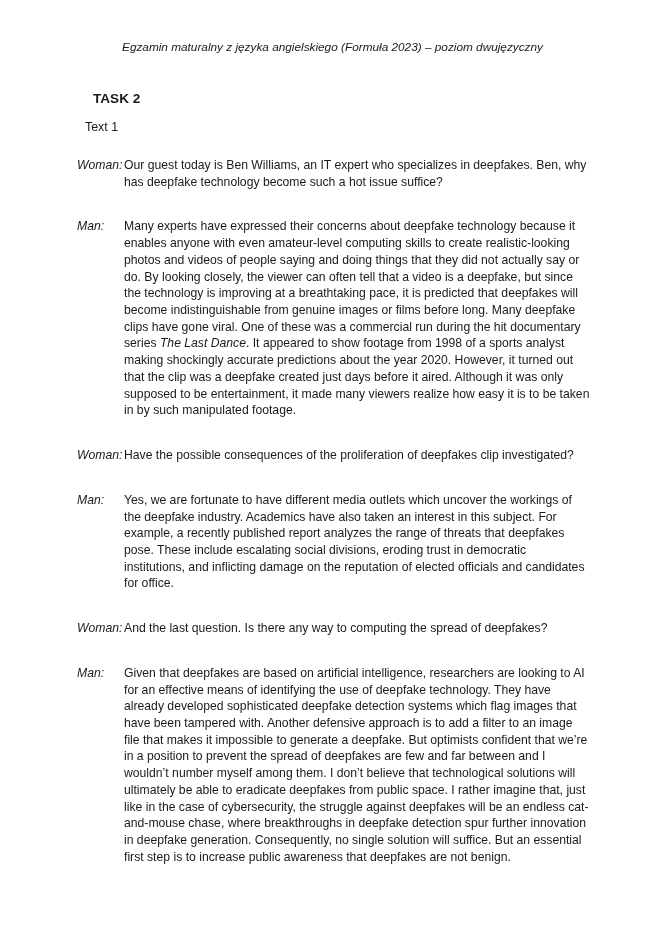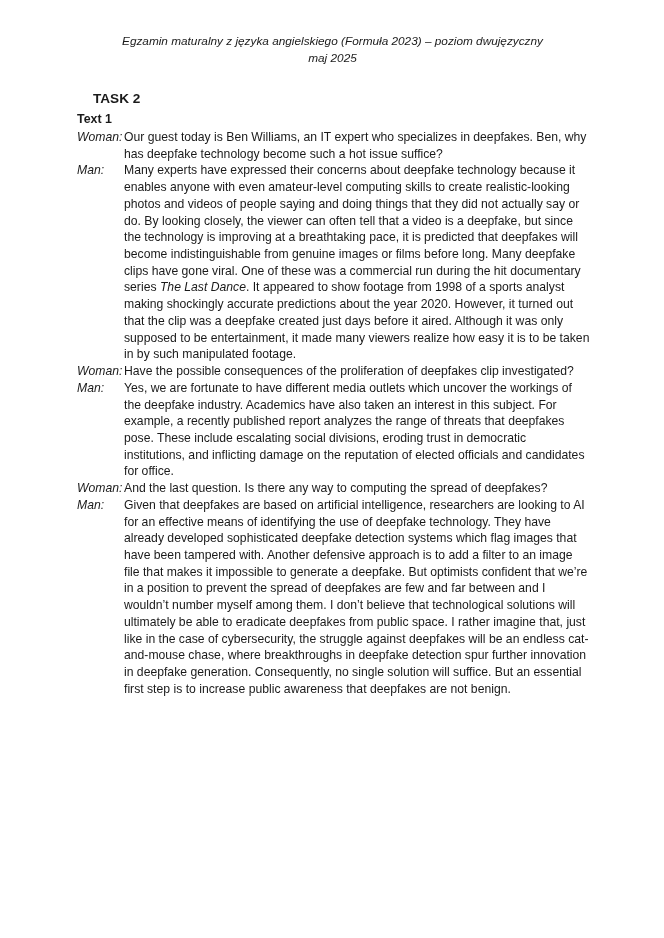--- a/index.html
+++ b/index.html
@@ -11,55 +11,56 @@
     position: relative;
     width: 664px;
     height: 938px;
     background: #ffffff;
     font-family: "Liberation Sans", sans-serif;
     color: #1a1a1a;
     overflow: hidden;
   }
   .exam-header {
     position: absolute;
-    top: 33px;
+    top: 39px;
     left: 77px;
     width: 511px;
     text-align: center;
     font-style: italic;
     font-size: 11.8px;
     line-height: 17px;
   }
   .task-title {
     position: absolute;
     top: 75px;
     left: 77px;
     font-size: 13.6px;
     font-weight: bold;
     margin: 16px;
   }
   .text-label {
     position: absolute;
     top: 112px;
     left: 77px;
     font-size: 12.4px;
-    font-weight: bold;
-    margin: 0;
+    font-weight: normal;
+    margin: 8px;
   }
   .transcript {
     position: absolute;
     top: 129px;
     left: 77px;
     width: 513px;
     font-size: 12.2px;
     line-height: 16.72px;
   }
   .turn {
     display: flex;
     align-items: flex-start;
+    margin-top: 28px;
   }
   .turn .speaker {
     flex: 0 0 47px;
     width: 47px;
     font-style: italic;
     white-space: nowrap;
   }
   .turn .text {
     flex: 1;
     text-align: left;
@@ -77,21 +78,20 @@
     line-height: 16px;
   }
 </style>
 </head>
 <body>
 
 <div class="page">
 
   <div class="exam-header">
     <div>Egzamin maturalny z języka angielskiego (Formuła 2023) – poziom dwujęzyczny</div>
-    <div>maj 2025</div>
   </div>
 
   <h1 class="task-title">TASK 2</h1>
 
   <h2 class="text-label">Text 1</h2>
 
   <div class="transcript">
       <div class="turn">
         <span class="speaker">Woman:</span>
         <div class="text"><span>Our guest today is Ben Williams, an IT expert who specializes in deepfakes. Ben, why has deepfake technology become such a hot issue suffice?</span></div>

